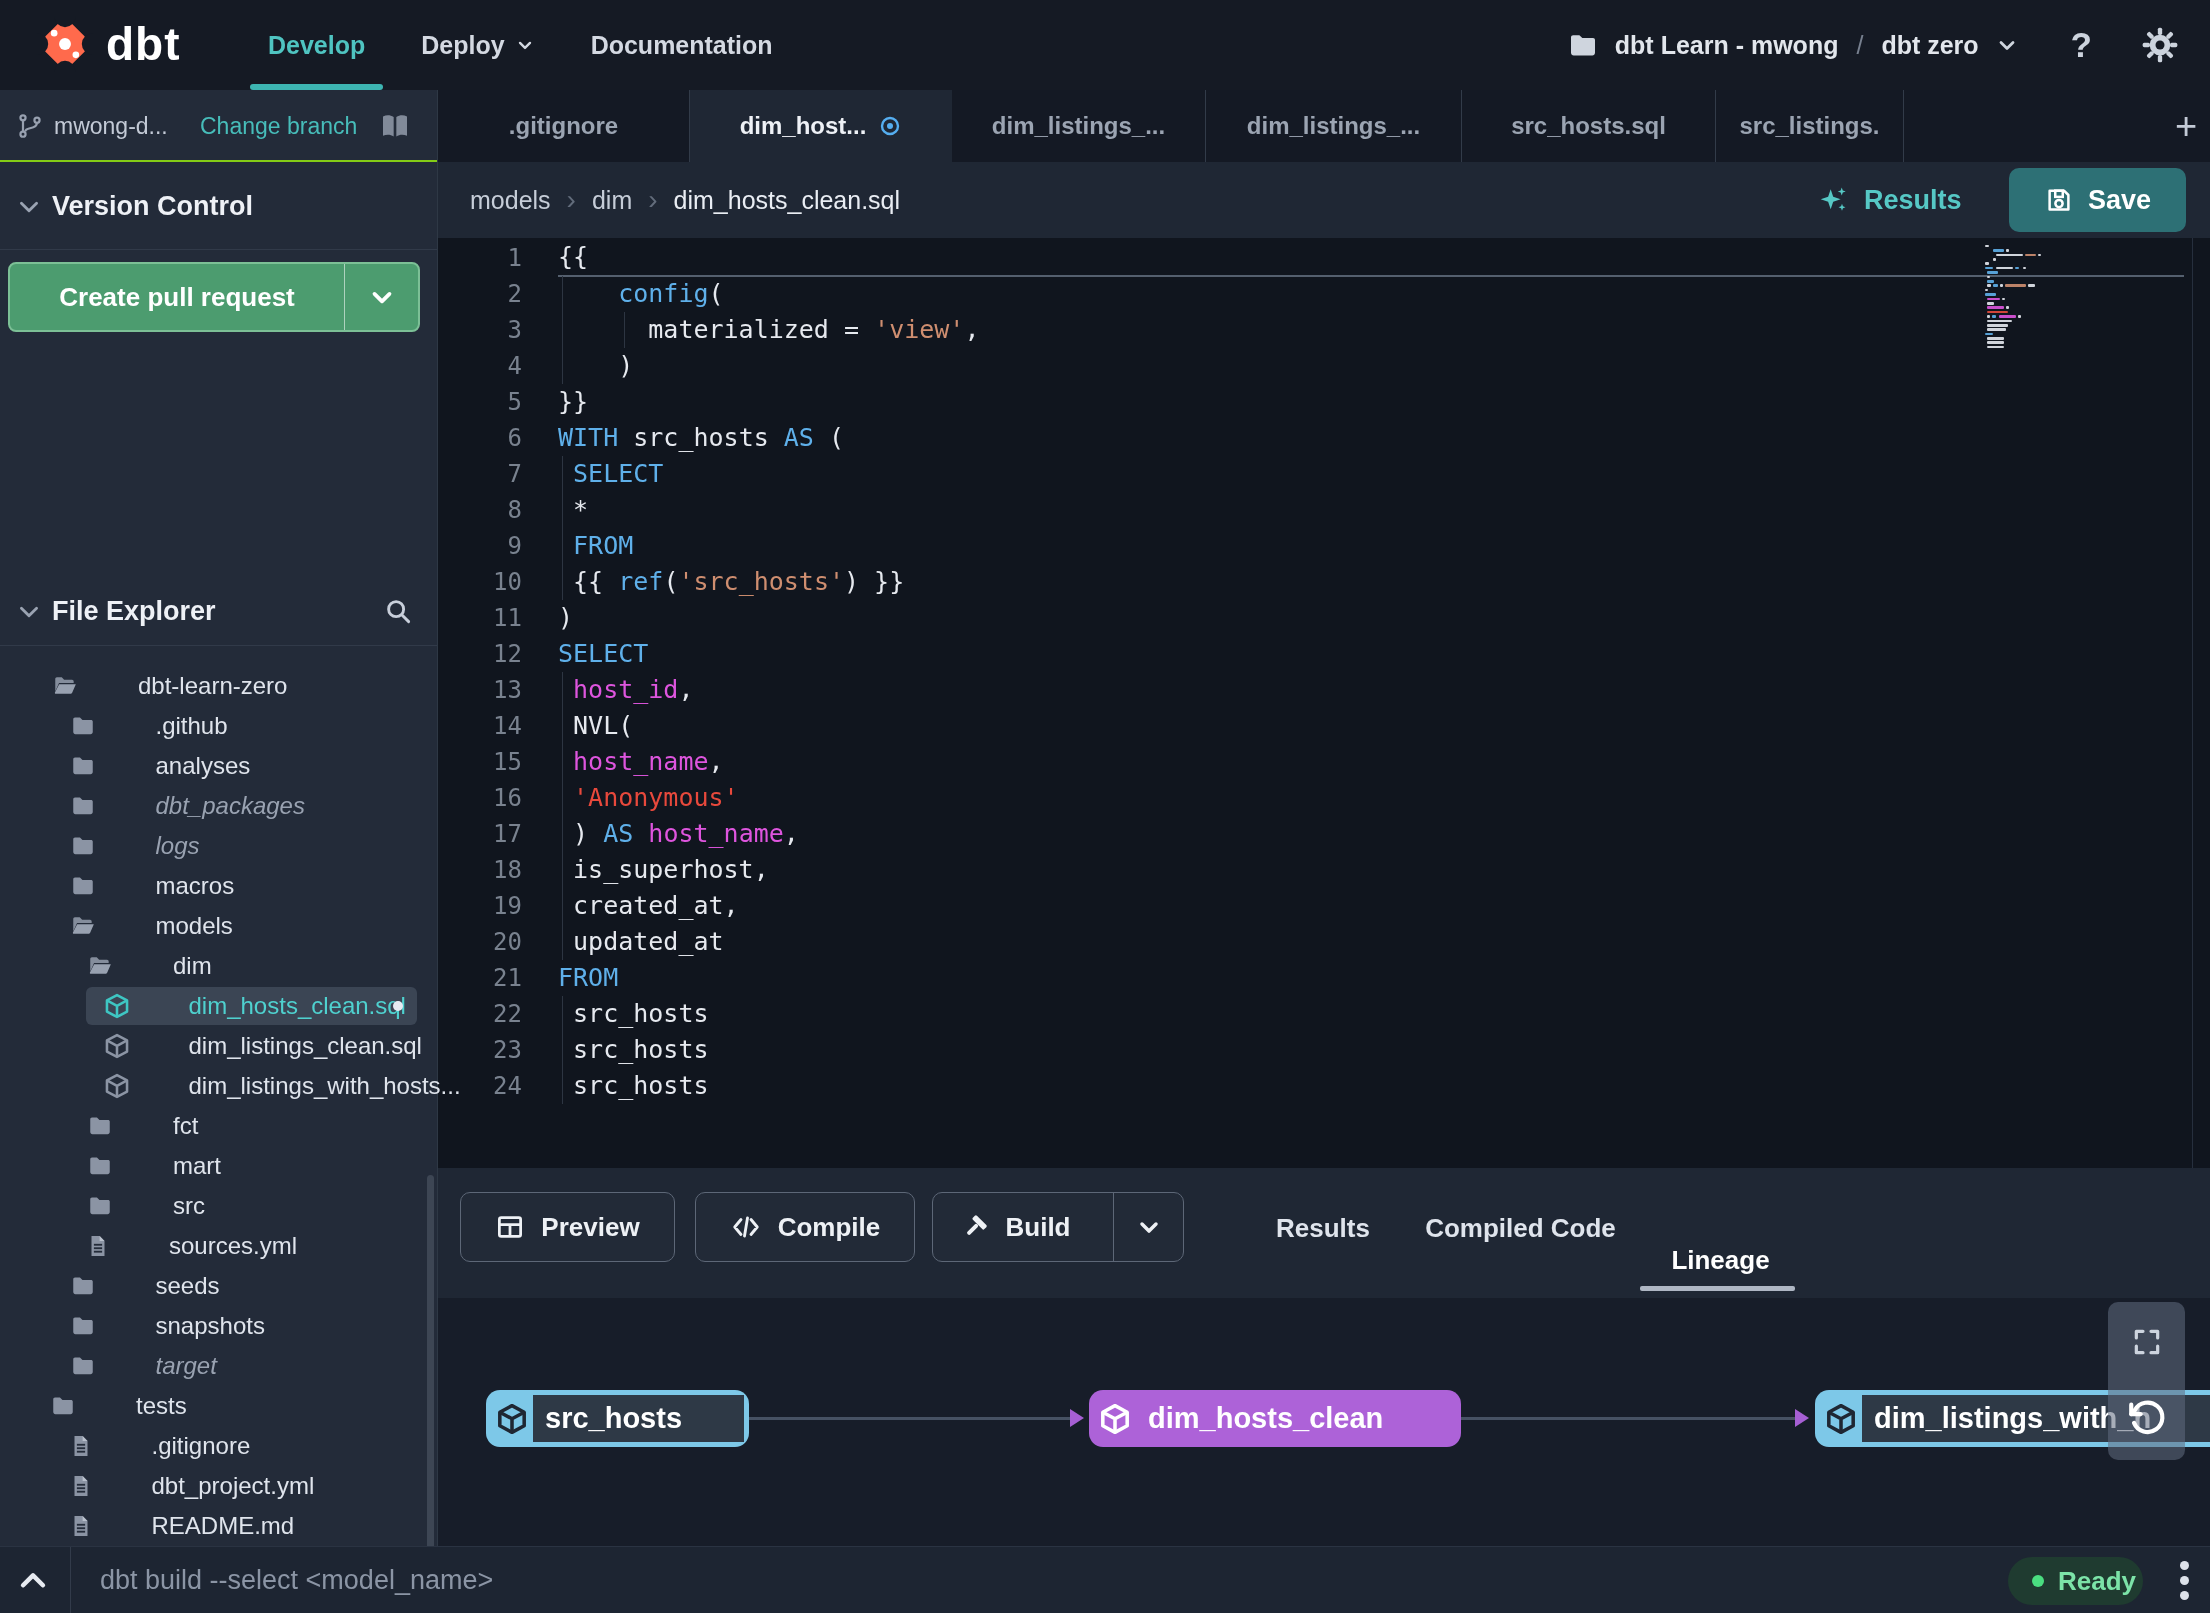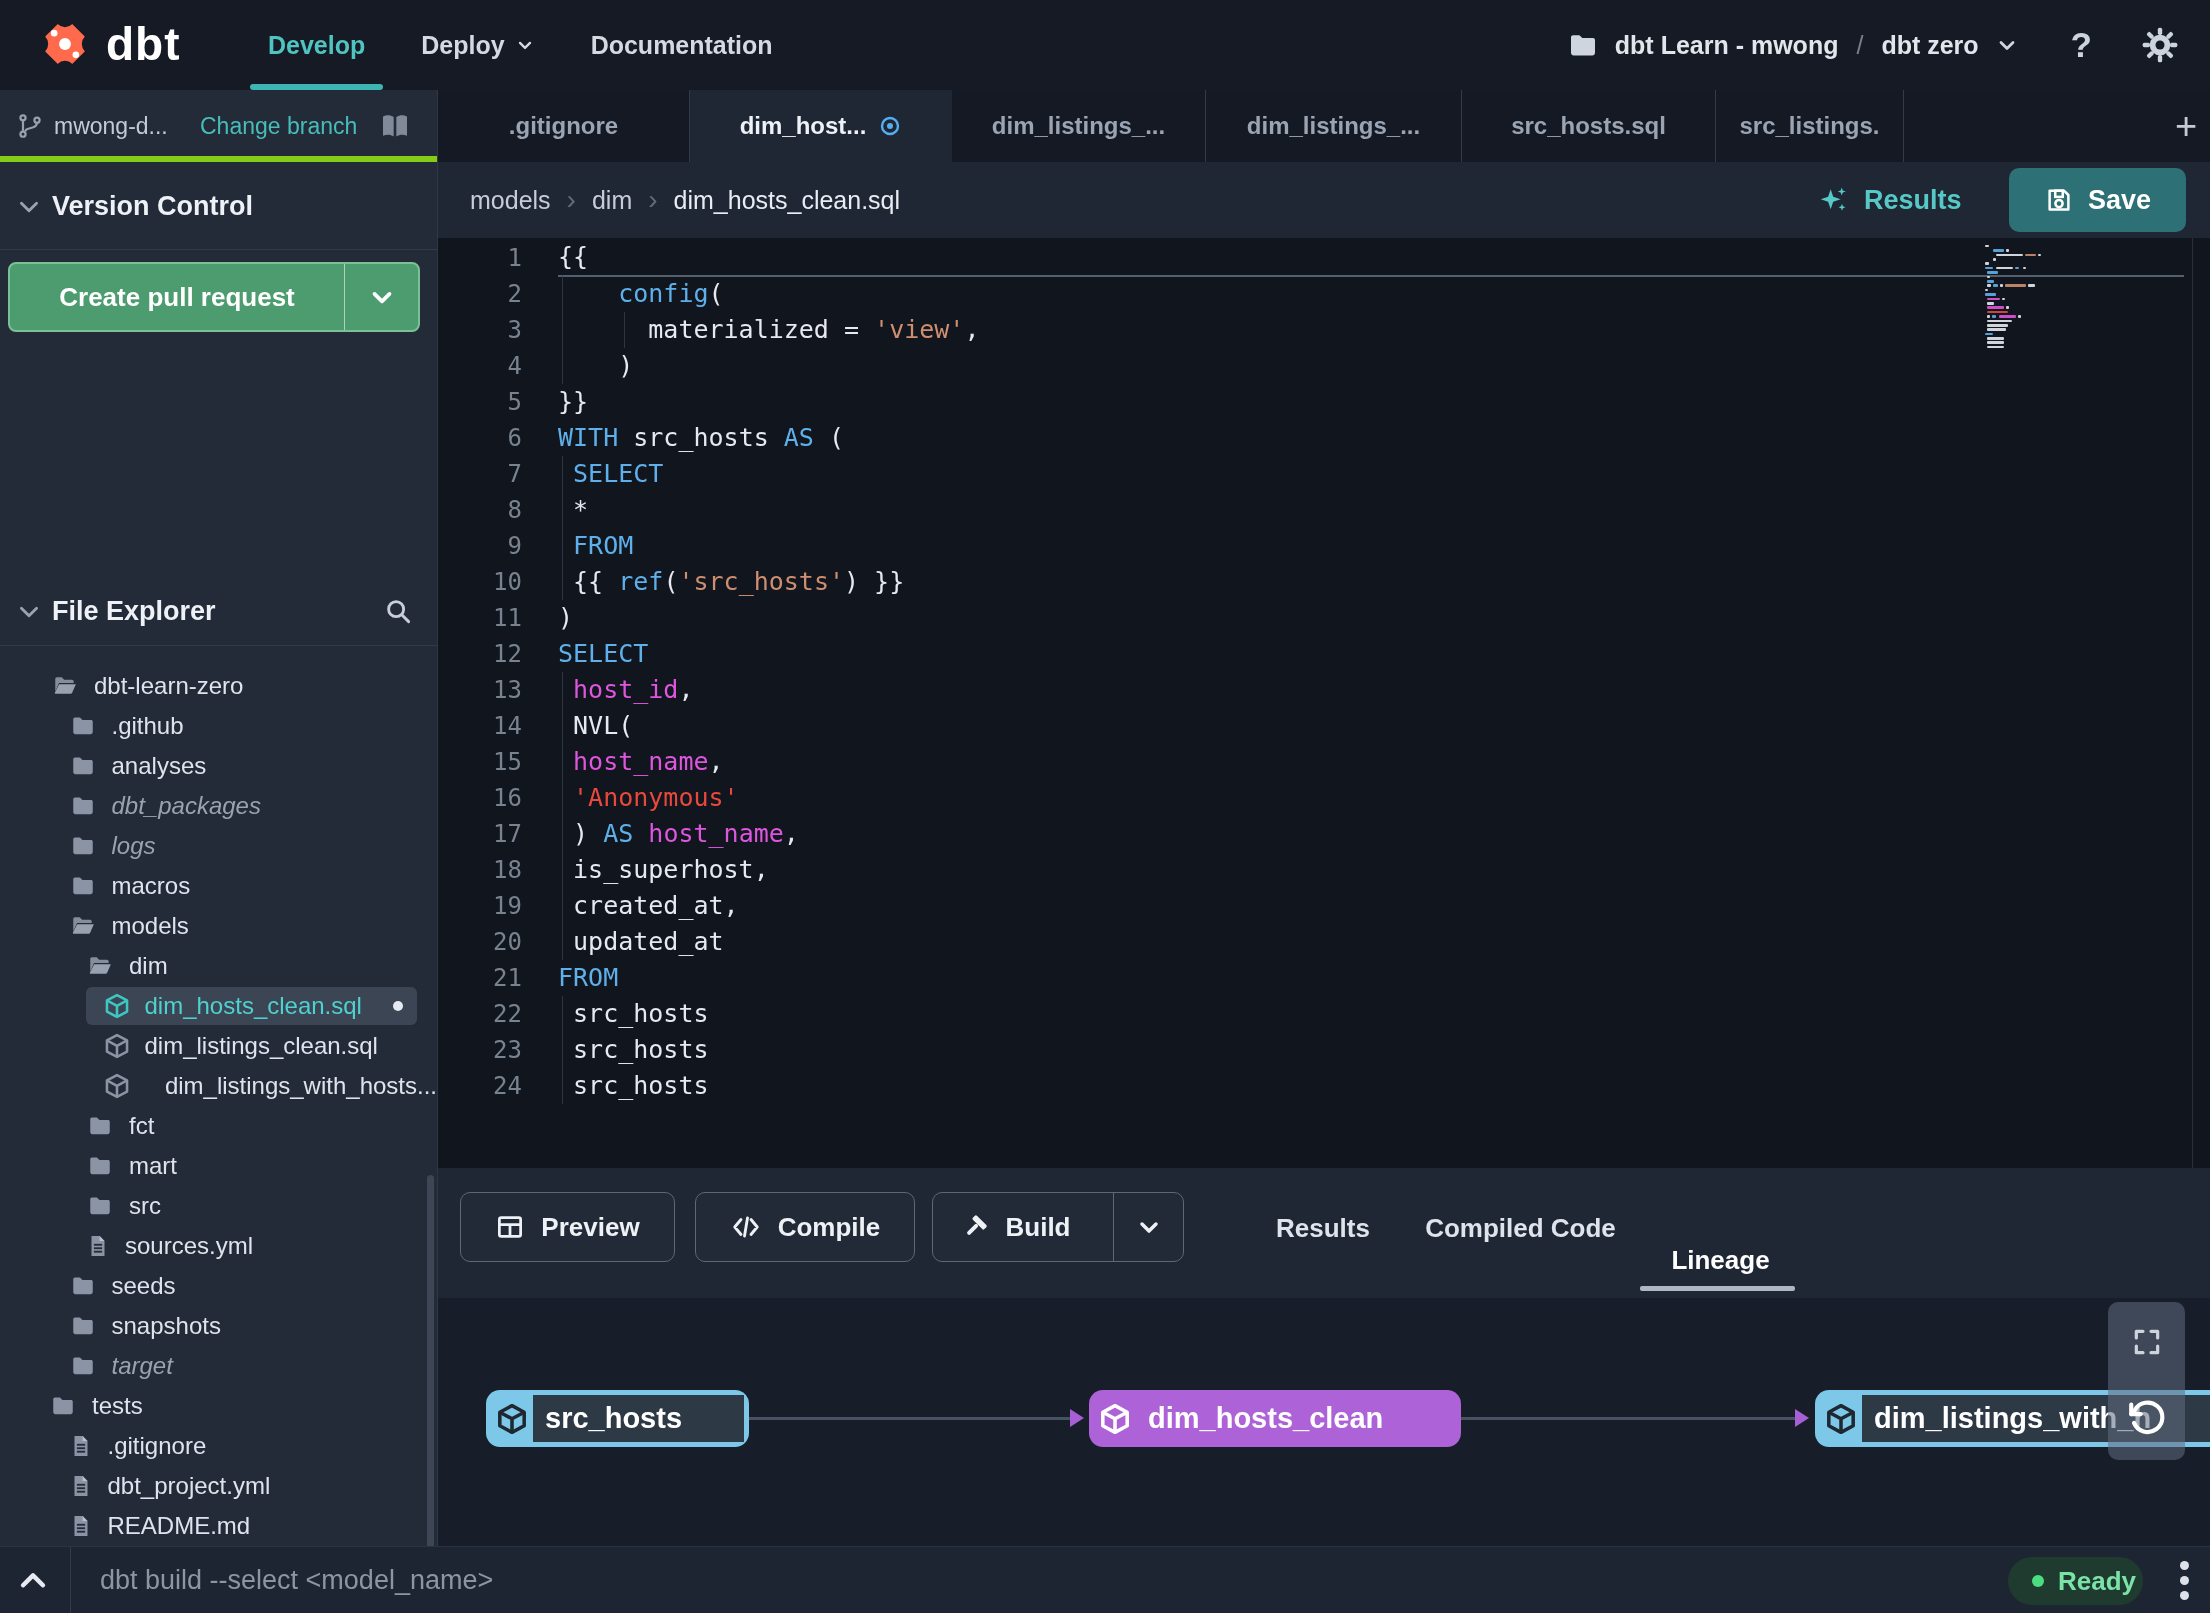--- a/index.html
+++ b/index.html
@@ -16,32 +16,32 @@
   .nav-item.active{color:#4fc4c1;}
   .nav-item.active::after{content:'';position:absolute;left:10px;right:10px;bottom:0;height:6px;border-radius:3px;background:#3db5b2;}
   .nav-right{position:absolute;right:30px;top:0;height:90px;display:flex;align-items:center;}
   .proj-name{font-size:25px;font-weight:600;color:#e2e6ec;margin-left:16px;}
   .proj-sep{font-size:25px;color:#77808f;margin:0 18px;}
   .help-q{font-size:35px;font-weight:bold;color:#ccd3dd;margin-left:52px;}
   .icon-gap{margin-left:48px;}
 
   
   .sidebar{position:absolute;left:0;top:90px;width:438px;height:1456px;background:#232b39;border-right:1px solid #2e3845;}
-  .branch-row{position:absolute;left:0;top:0;width:100%;height:72px;border-bottom:6px solid #84cc16;}
+  .branch-row{position:absolute;left:0;top:0;width:100%;height:72px;border-bottom:2px solid #84cc16;}
   .branch-name{position:absolute;left:54px;top:0;line-height:72px;font-size:23px;color:#c3cad6;}
   .branch-action{position:absolute;left:200px;top:0;line-height:72px;font-size:23px;color:#47bdba;cursor:pointer;}
   .vc-row{position:absolute;left:0;top:72px;width:100%;height:88px;border-bottom:1px solid #313a49;}
   .sec-label{position:absolute;left:52px;top:0;line-height:88px;font-size:27px;font-weight:700;color:#eef1f6;}
   .pr-btn{position:absolute;left:8px;top:172px;width:412px;height:70px;border-radius:8px;background:#4c9c6f;border:2px solid #7cc096;display:flex;cursor:pointer;}
   .pr-main{flex:1;display:flex;align-items:center;justify-content:center;font-size:26px;font-weight:600;color:#fff;}
   .pr-caret{width:74px;display:flex;align-items:center;justify-content:center;border-left:1px solid rgba(255,255,255,.55);}
   .fe-row{position:absolute;left:0;top:486px;width:100%;height:70px;border-bottom:1px solid #313a49;}
   .fe-row .sec-label{line-height:70px;}
   .tree{position:absolute;left:0;top:576px;width:100%;}
-  .tree-row{position:relative;height:40px;display:flex;align-items:center;cursor:pointer;font-size:24px;color:#dfe4ec;}
+  .tree-row{position:relative;height:40px;display:flex;align-items:center;cursor:pointer;font-size:24px;color:#dfe4ec;gap:44px;}
   .tree-row .t-icon{position:relative;z-index:1;flex:none;margin-right:14px;}
   .tree-row .t-label{position:relative;z-index:1;white-space:nowrap;}
   .tree-row.dim .t-label{color:#99a2b1;font-style:italic;}
   .tree-row.sel::before{content:'';position:absolute;left:86px;right:20px;top:1px;bottom:1px;background:#3b4554;border-radius:6px;}
   .tree-row.sel .t-label{color:#4fd1cf;}
   .tree-row .u-dot{position:absolute;right:34px;top:50%;margin-top:-5px;width:10px;height:10px;border-radius:50%;background:#e6ebf2;z-index:1;}
   .side-scroll{position:absolute;right:3px;top:1085px;width:7px;height:430px;border-radius:4px;background:#3d4654;}
 
   
   .main{position:absolute;left:438px;top:90px;width:1772px;height:1456px;}

